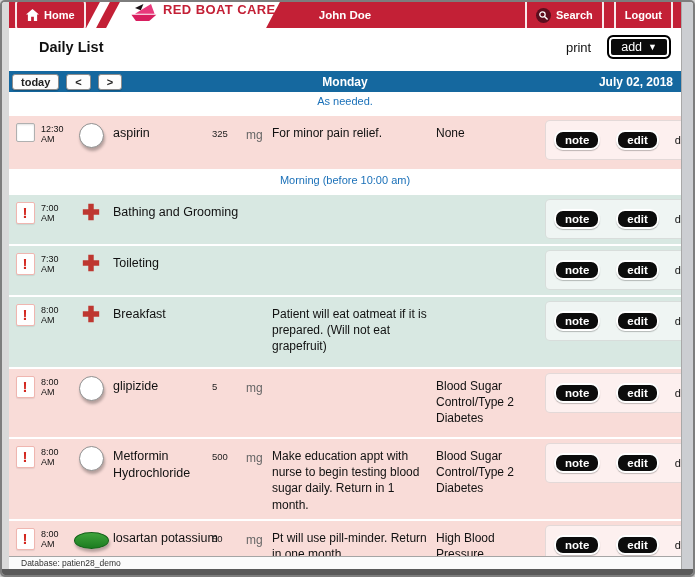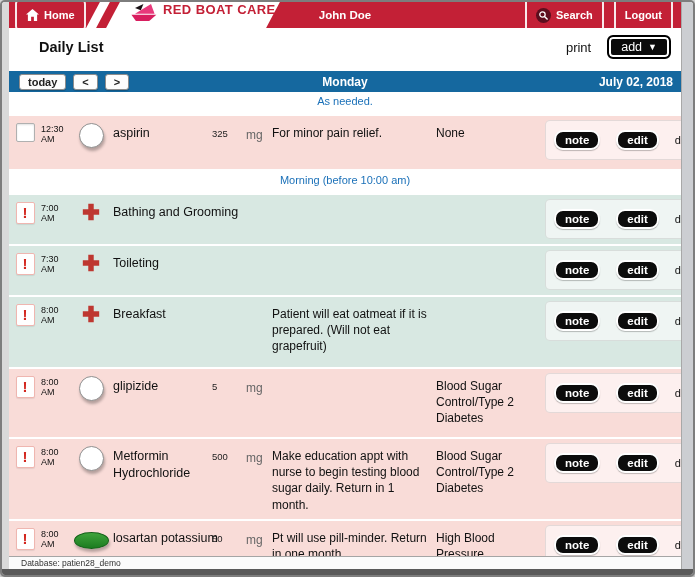--- a/index.html
+++ b/index.html
@@ -42,21 +42,21 @@
   .tright { margin-left:auto; display:flex; align-items:center; gap:16px; }
   .print { font-size:13px; color:#111; cursor:pointer; }
   .addbtn { background:#0b0b0b; color:#fff; border:2px solid #000; border-radius:6px;
             box-shadow:inset 0 0 0 2px #fff; font-weight:normal; font-size:12.5px;
             padding:3px 12px; cursor:pointer; display:inline-flex; align-items:center; gap:6px; font-family:inherit;}
   .caret { font-size:9px; }
 
   
   .datebar { height:21px; flex:0 0 21px; background:#15689f; margin-top:5px;
              display:flex; align-items:center; position:relative; color:#fff; }
-  .dleft { display:flex; gap:7px; margin-left:10px;justify-content:center; }
+  .dleft { display:flex; gap:7px; margin-left:3px;justify-content:center; }
   .dleft button { background:#fdfdfd; border:1px solid #8d8d8d; border-radius:3px;
                   font-size:11px; font-weight:bold; color:#222; padding:0 8px; height:16px;
                   cursor:pointer; box-shadow:0 1px 1px rgba(0,0,0,.2); font-family:inherit; }
   .dday { position:absolute; left:50%; transform:translateX(-50%); font-size:12px; font-weight:bold; }
   .ddate { margin-left:auto; margin-right:8px; font-size:12px; font-weight:bold; }
 
   
   .list { flex:1 1 auto; overflow:hidden; }
   .section { text-align:center; font-size:11px; color:#1a70b8; padding:3px 0 9px; }
   .row { display:grid;

